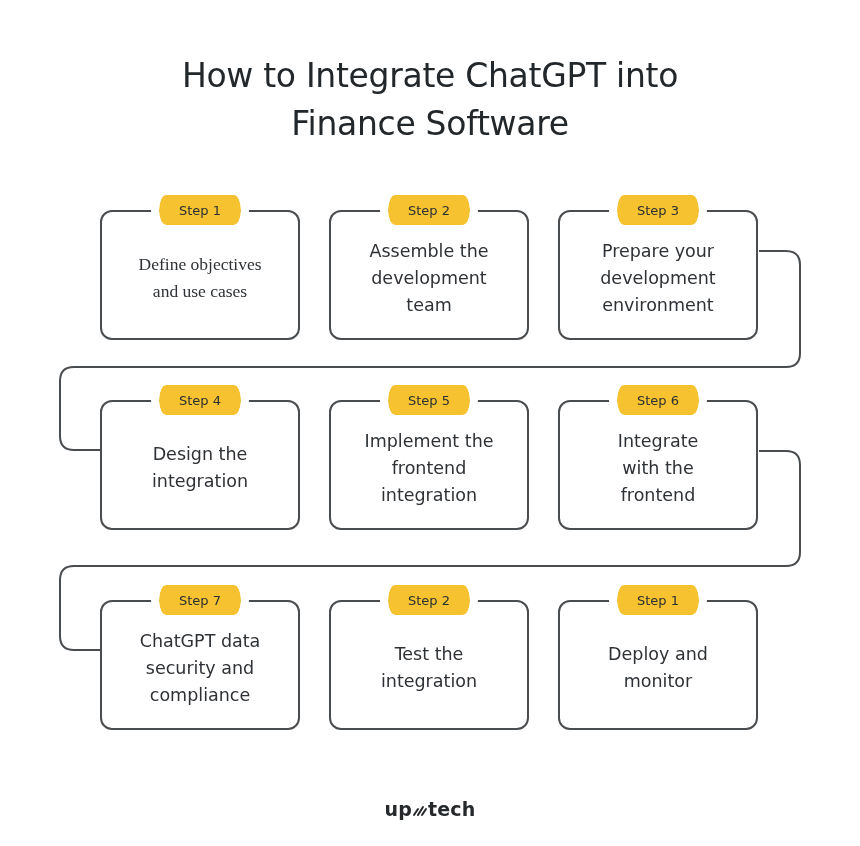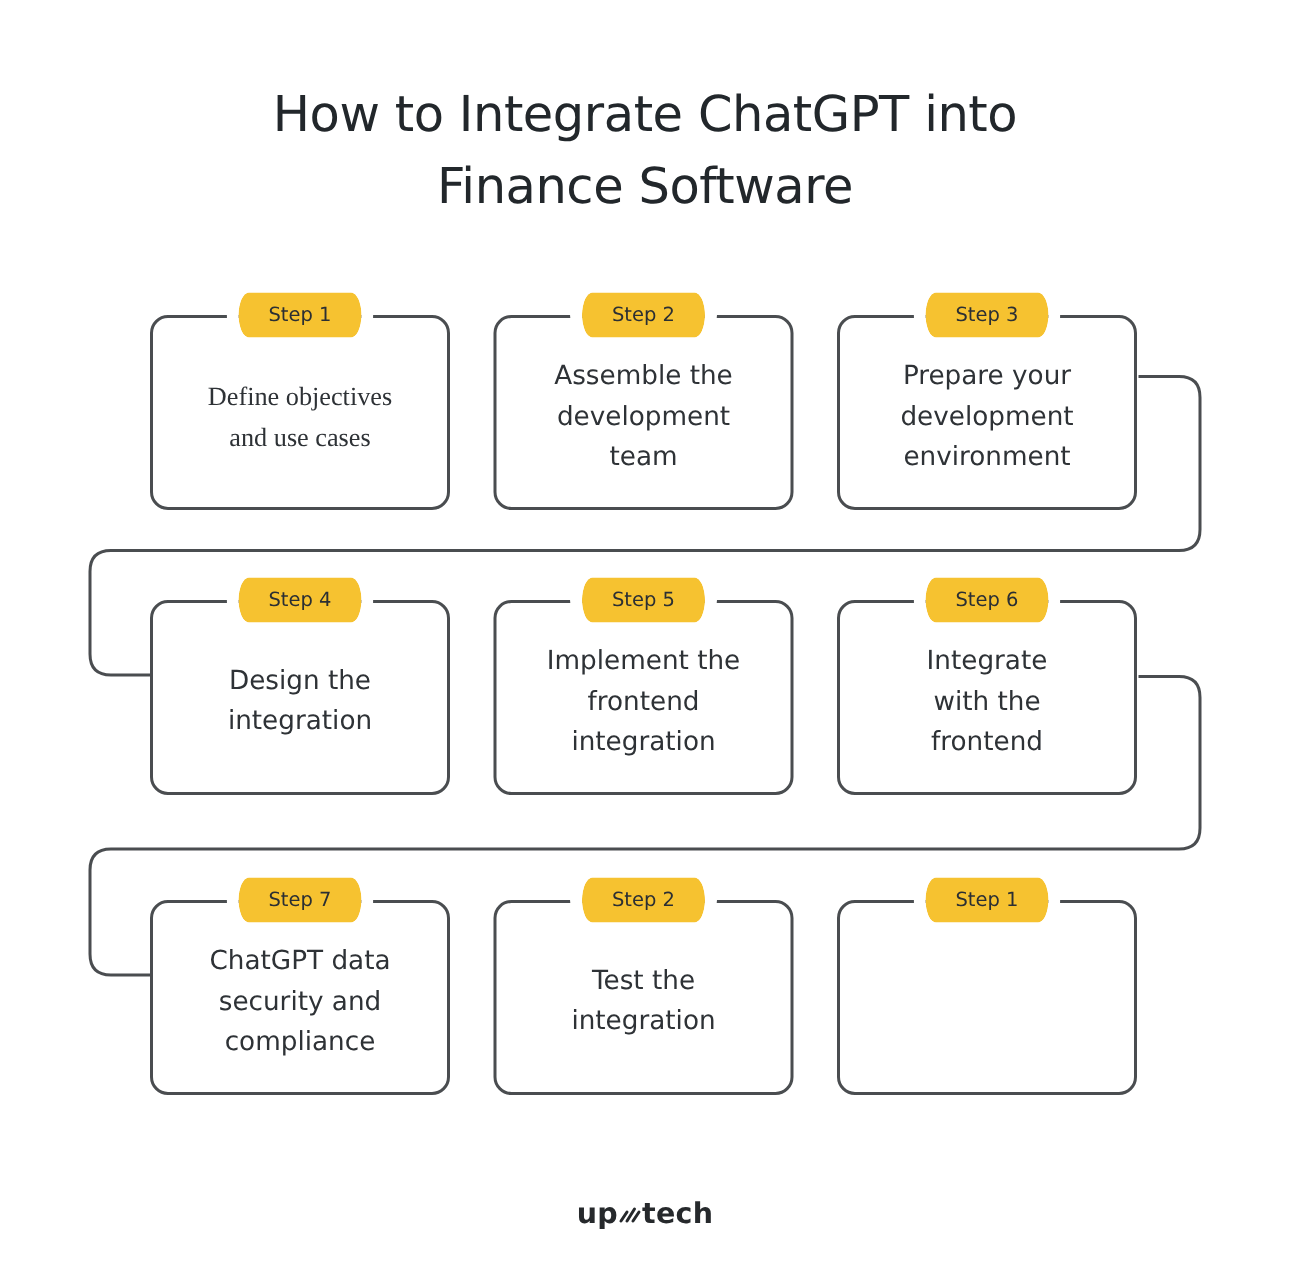--- a/index.html
+++ b/index.html
@@ -76,20 +76,21 @@
 <div class="box" style="left:100px; top:600px;">
   <div class="badge">Step 7</div>
   <div class="box-text" style="width:140px;">ChatGPT data security and compliance</div>
 </div>
 <div class="box" style="left:329px; top:600px;">
   <div class="badge">Step 2</div>
   <div class="box-text" style="width:120px;">Test the integration</div>
 </div>
 <div class="box" style="left:558px; top:600px;">
   <div class="badge">Step 1</div>
+  <div class="box-text" style="width:120px;">Deploy and monitor</div>
 </div>
 
 <div class="logo">
   <span>up</span><svg class="mark" viewBox="0 0 16 14">
     <line x1="2" y1="12" x2="6" y2="6" stroke="#26292c" stroke-width="2" stroke-linecap="round"></line>
     <line x1="6" y1="12" x2="11" y2="4" stroke="#26292c" stroke-width="2" stroke-linecap="round"></line>
     <line x1="10" y1="12" x2="14" y2="6" stroke="#26292c" stroke-width="2" stroke-linecap="round"></line>
   </svg><span>tech</span>
 </div>
 

